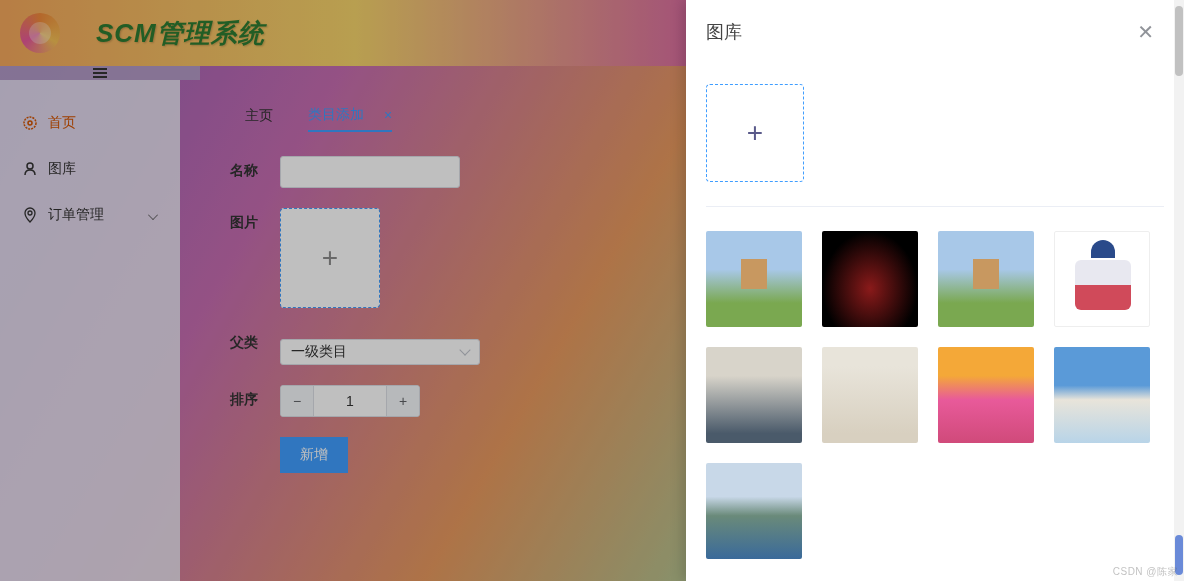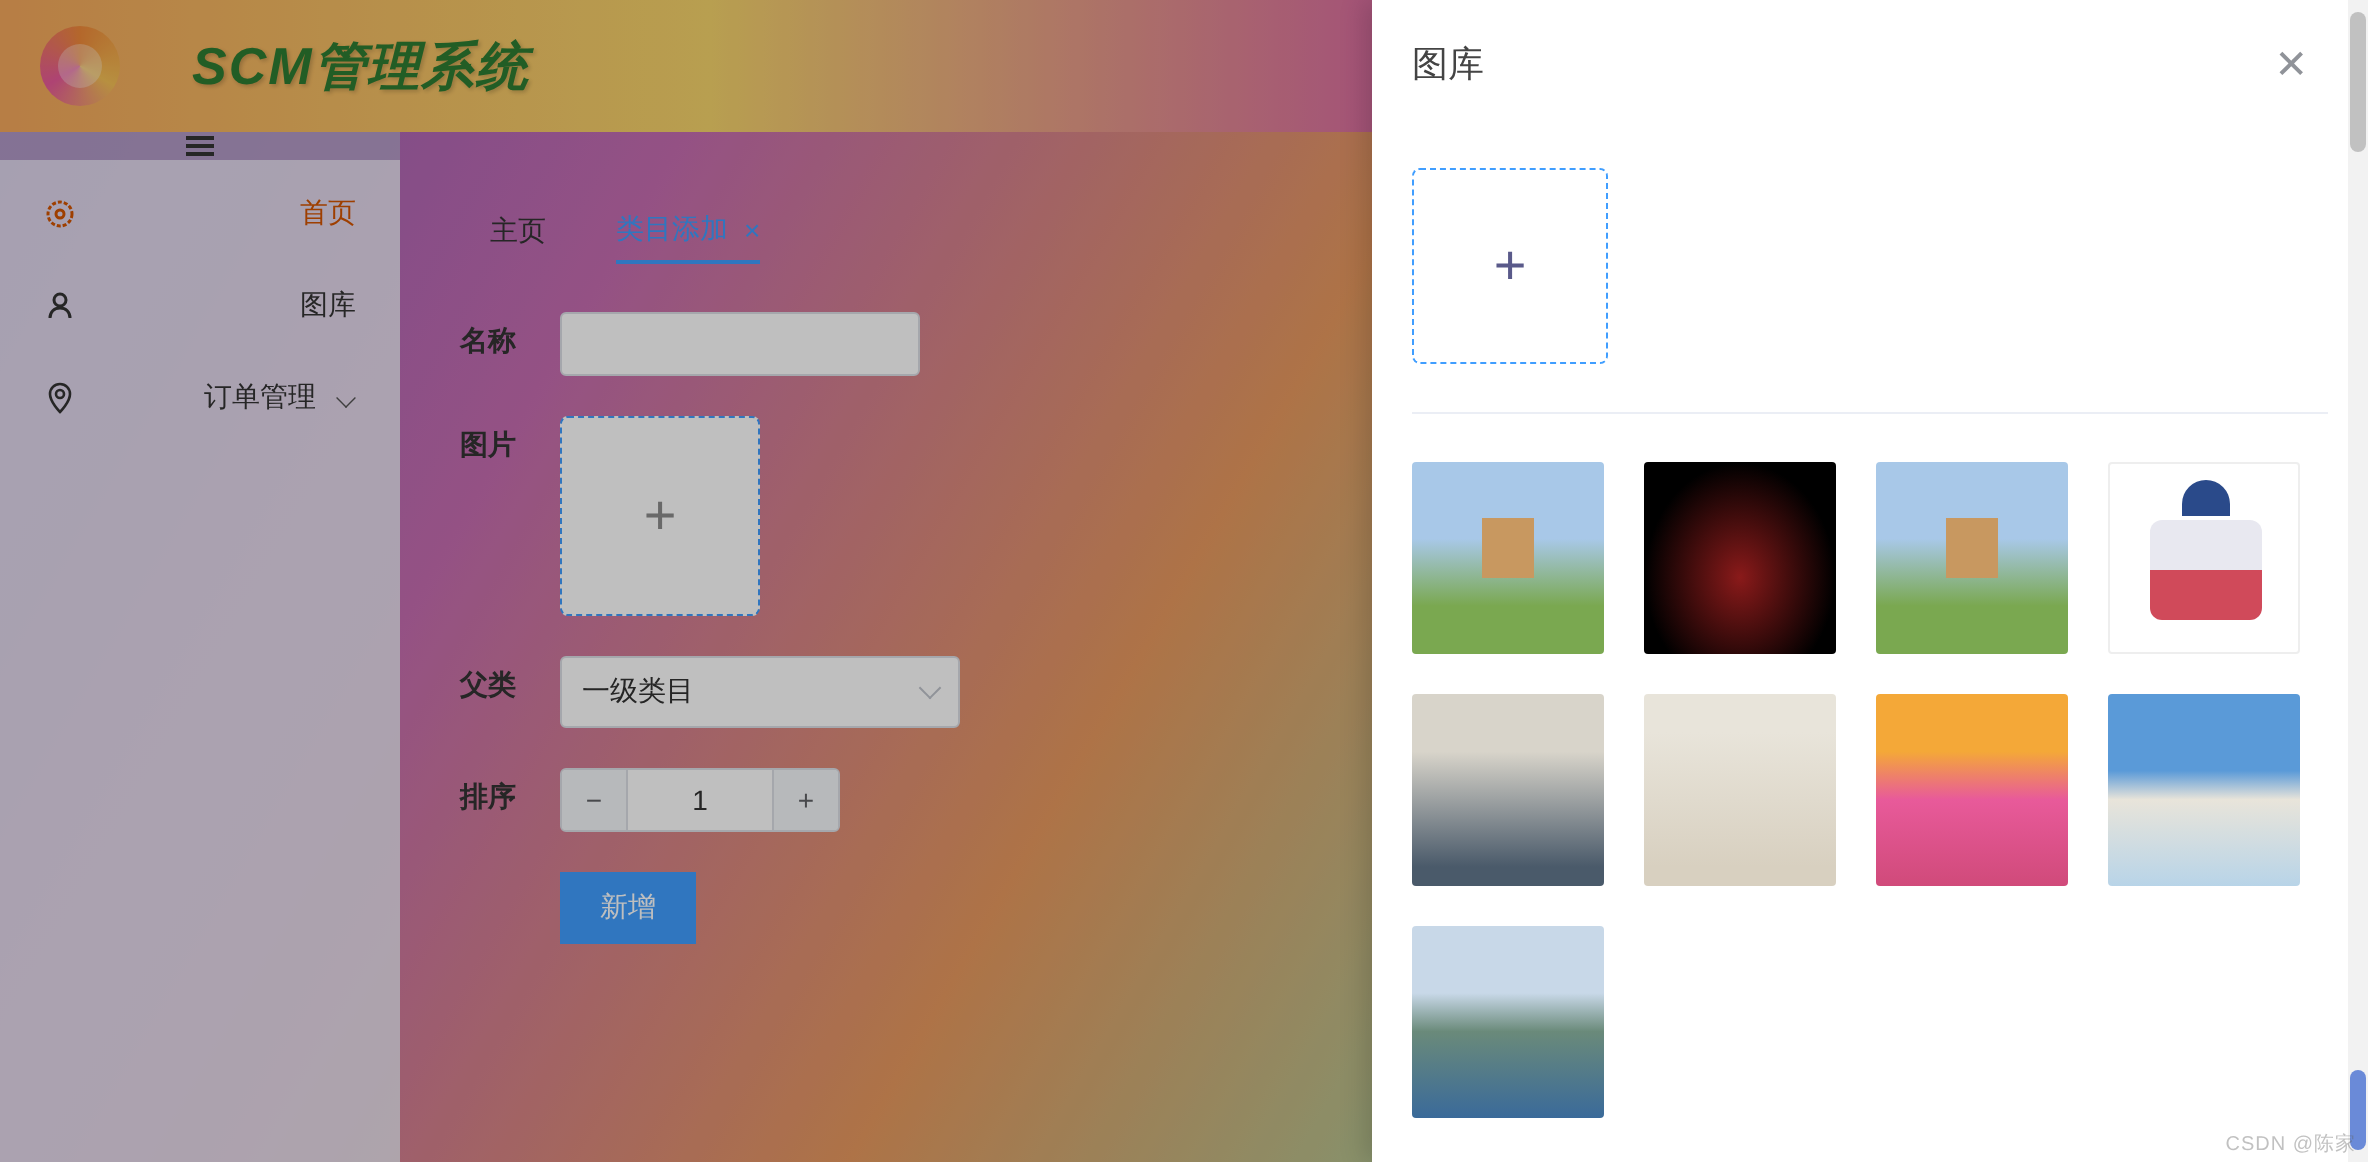--- a/index.html
+++ b/index.html
@@ -11,39 +11,39 @@
 
 .header { height: 66px; background: linear-gradient(90deg, #f4a85c 0%, #f6d46b 30%, #d968a4 60%, #9b5bc4 100%); display: flex; align-items: center; padding: 0 20px; gap: 36px; }
 .logo-ring { width: 40px; height: 40px; border-radius: 50%; background: conic-gradient(#f08a3a, #f4c056, #e85a9a, #f08a3a); position: relative; }
 .logo-ring::after { content:''; position:absolute; inset:9px; border-radius:50%; background: rgba(255,255,255,0.3); }
 .app-title { font-size: 26px; font-weight: 900; font-style: italic; color: #2e7d32; text-shadow: 1px 1px 2px rgba(0,0,0,0.2); letter-spacing: 1px; }
 
 
 .menu-toggle { width: 200px; height: 14px; background: rgba(180,160,200,0.9); display:flex; align-items:center; justify-content:center; }
 .hamburger-icon { width:14px; height:10px; display:flex; flex-direction:column; justify-content:space-between; }
 .hamburger-icon span { height:2px; background:#333; }
-.sidebar { width: 200px; height: calc(581px - 66px - 14px); background: rgba(235,235,245,0.85); padding-top: 4px; text-align: right; }
+.sidebar { width: 180px; height: calc(581px - 66px - 14px); background: rgba(235,235,245,0.85); padding-top: 20px; }
 .nav-item { display:flex; align-items:center; padding: 14px 22px; gap: 10px; cursor:pointer; color:#333; }
 .nav-item.active { color: #d35400; }
 .nav-item .icon { width:16px; height:16px; display:inline-flex; align-items:center; justify-content:center; }
 .nav-item .label { flex:1; }
 .chevron { width:10px; height:10px; border-right:1.5px solid #555; border-bottom:1.5px solid #555; transform: rotate(45deg) scale(0.7); }
 
 
 .content { position:absolute; left:200px; top:80px; right:0; bottom:0; padding: 20px 30px; }
 .tabs { display:flex; align-items:center; gap: 20px; margin-bottom: 24px; }
 .tab { padding: 6px 0; color:#333;margin-left:15px; }
-.tab.active { color: #409eff; border-bottom: 2px solid #409eff; display:flex; align-items:center; gap:8px; }
+.tab.active { color: #409eff; border-bottom: 2px solid #409eff; display:flex; align-items:center; gap:20px; }
 .tab-close { color:#409eff; font-size:14px; }
 .form-row { display:flex; align-items:flex-start; margin-bottom: 20px; }
 .form-label { width: 50px; padding-top:6px; color:#333;font-weight:bold; }
 .el-input { width:180px; height:32px; border:1px solid #dcdfe6; background:#fff; border-radius:3px; padding:0 10px; }
 .upload-box { width:100px; height:100px; border:1px dashed #409eff; border-radius:4px; display:flex; align-items:center; justify-content:center; background:#fff; cursor:pointer; }
 .plus { font-size:28px; color:#8c8c8c; font-weight:300; }
-.el-select { width:200px; height:36px; border:1px solid #dcdfe6; background:#fff; border-radius:3px; display:flex; align-items:center; justify-content:space-between; padding:0 10px; }
+.el-select { width:200px; height:26px; border:1px solid #dcdfe6; background:#fff; border-radius:3px; display:flex; align-items:center; justify-content:space-between; padding:0 10px;margin-top:11px; }
 .sel-arrow { width:8px; height:8px; border-right:1px solid #c0c4cc; border-bottom:1px solid #c0c4cc; transform:rotate(45deg); margin-bottom:4px; }
 .stepper { display:flex; width:140px; height:32px; border:1px solid #dcdfe6; border-radius:3px; overflow:hidden; background:#fff; }
 .step-btn { width:32px; background:#f5f7fa; display:flex; align-items:center; justify-content:center; color:#606266; cursor:pointer; }
 .step-val { flex:1; display:flex; align-items:center; justify-content:center; border-left:1px solid #dcdfe6; border-right:1px solid #dcdfe6; }
 .btn-primary { background:#409eff; color:#fff; border:none; padding:9px 20px; border-radius:0; cursor:pointer; font-size:14px; }
 
 
 .dim { position:absolute; inset:0; background:rgba(0,0,0,0.25); }
 
 

